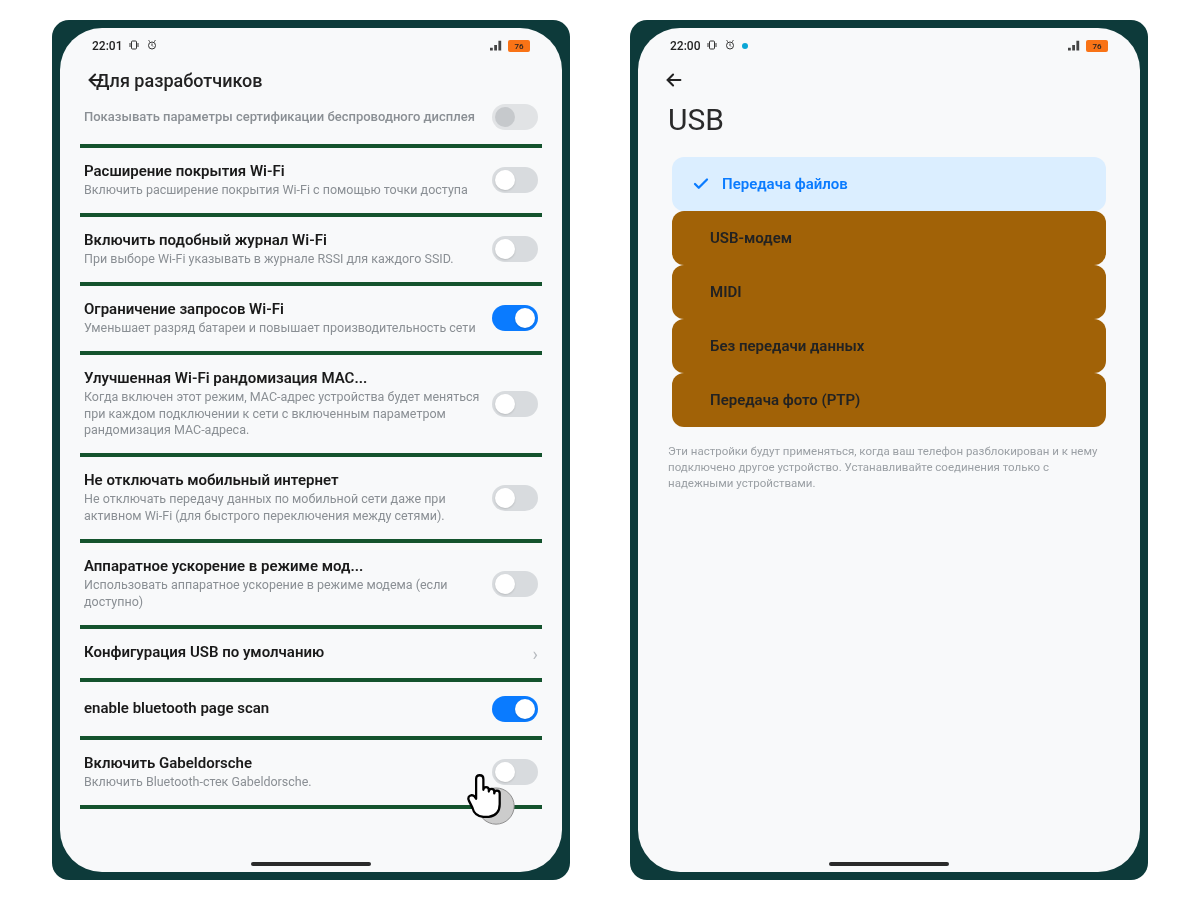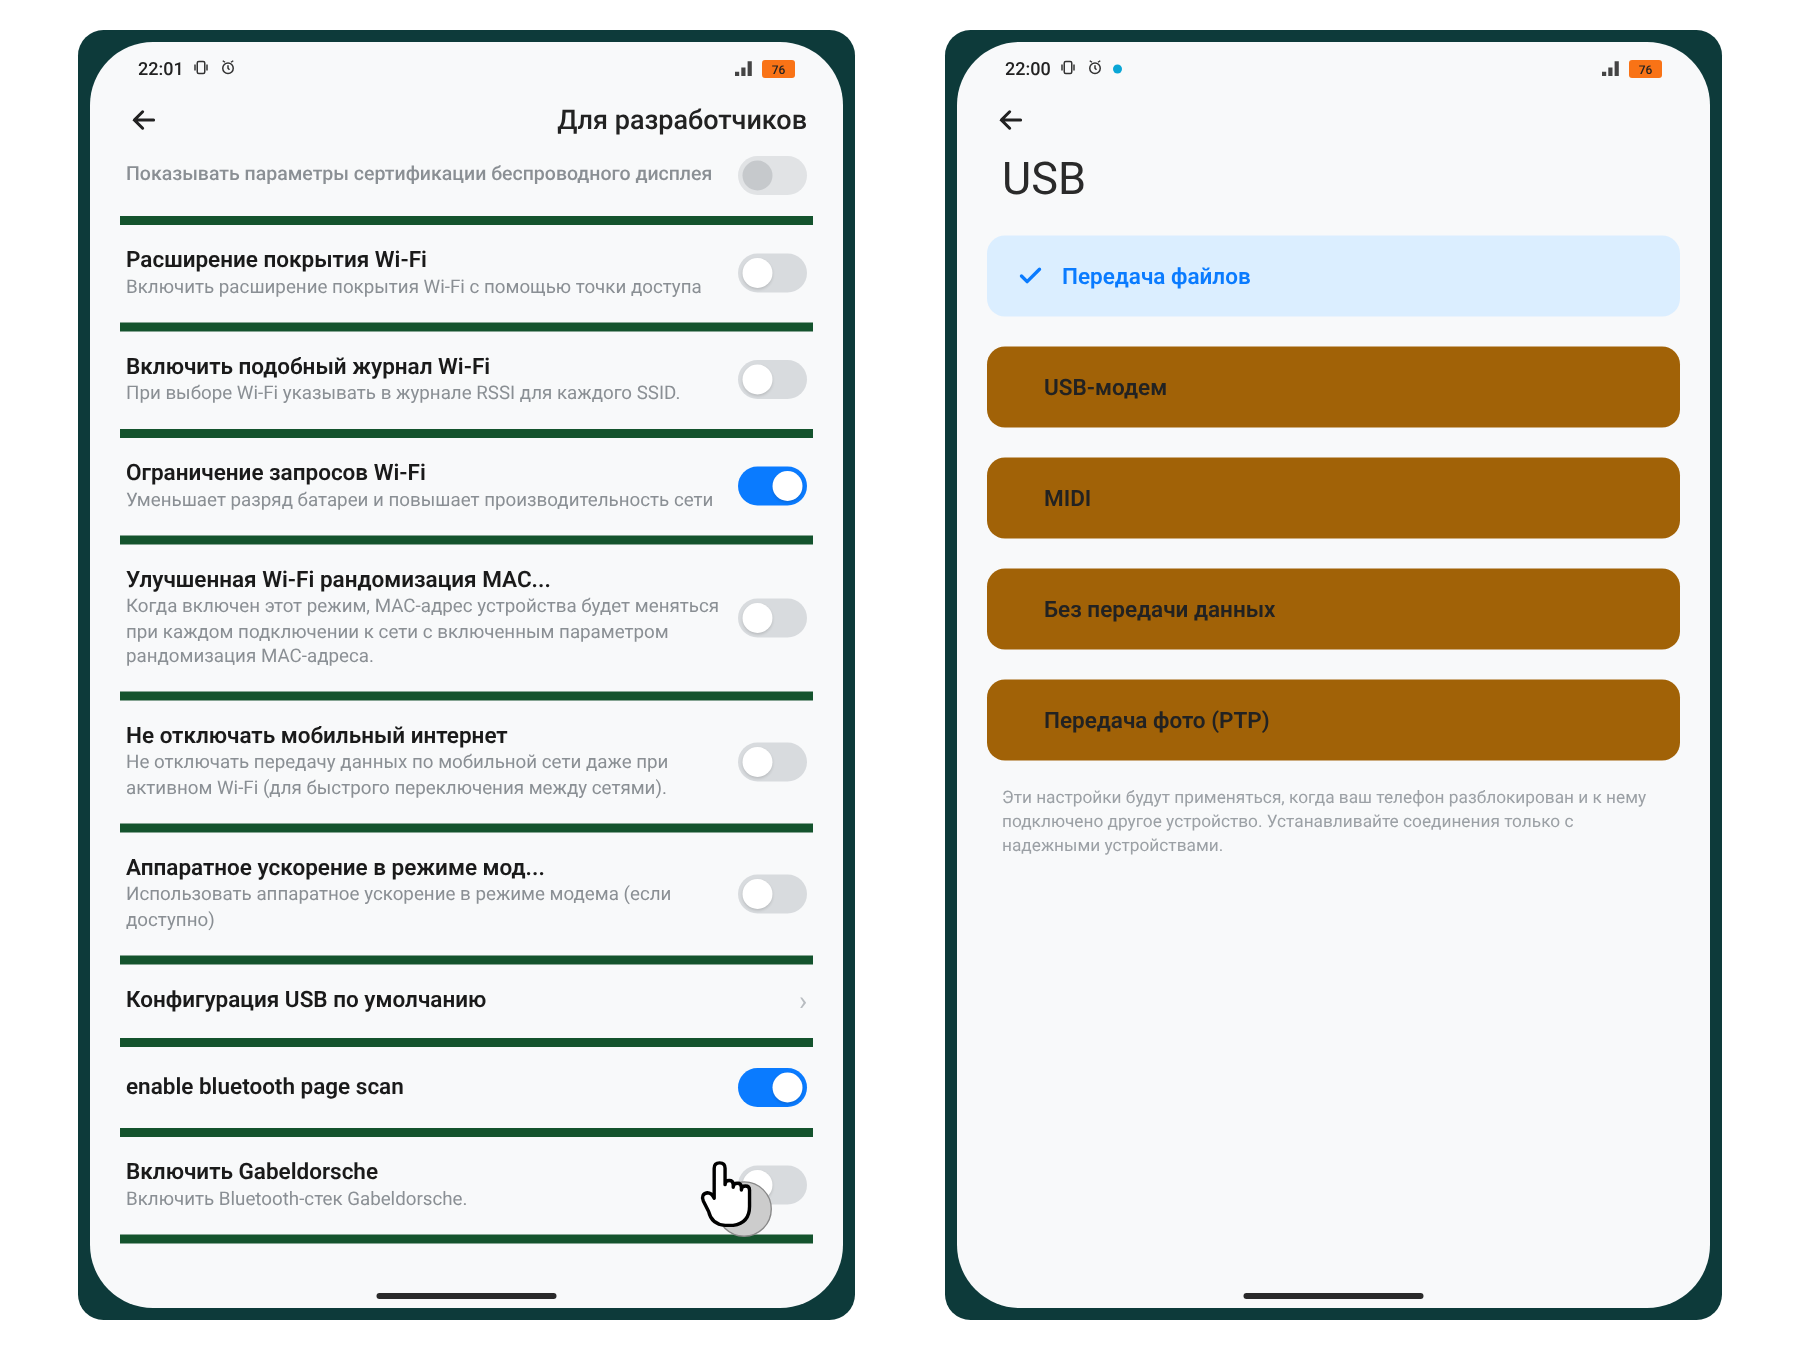--- a/index.html
+++ b/index.html
@@ -47,21 +47,21 @@
     padding: 10px 24px 12px 24px;
     gap: 18px;
   }
   .back-arrow {
     width:24px; height:24px;
     display:flex; align-items:center; justify-content:center;
     cursor:pointer;
   }
   .header-title {
     flex:1;
-    text-align:right;
+    text-align:left;
     font-size: 18px;
     font-weight: 500;
     color:#222;
     margin-left:-30px;
   }
   .big-title {
     font-size: 30px;
     font-weight: 400;
     color:#2a2a2a;
     padding: 6px 30px 20px 30px;
@@ -69,21 +69,21 @@
   .scroll {
     flex:1;
     overflow-y:hidden;
     padding: 0 20px;
   }
   .setting {
     display:flex;
     align-items: center;
     gap:12px;
     padding: 14px 4px;
-    border-bottom: 6px solid #14532d;
+    border-bottom: 4px solid #14532d;
   }
   .setting .texts { flex:1; min-width:0; }
   .setting .title {
     font-size: 15px;
     color:#1a1a1a;
     font-weight:600;
     margin-bottom:2px;
     white-space:nowrap;
     overflow:hidden;
     text-overflow:ellipsis;
@@ -112,22 +112,22 @@
   }
   .toggle.on { background:#0a7bff; }
   .toggle.on::after{ left:23px; }
   .toggle.off-dim { background:#e1e3e5; }
   .toggle.off-dim::after{ background:#c6c9cc; box-shadow:none;}
   .chev {
     color:#b8bcc0; font-size:18px;
     flex-shrink:0;
   }
   .options {
-    padding: 0 20px;
-    display:flex; flex-direction:column; gap:20px;
+    padding: 0 34px;
+    display:flex; flex-direction:column; gap:0;
   }
   .option {
     background:#a16207;
     border-radius:12px;
     padding:18px 20px;
     font-size:15px;
     font-weight:600;
     color:#222;
     display:flex;
     align-items:center;

